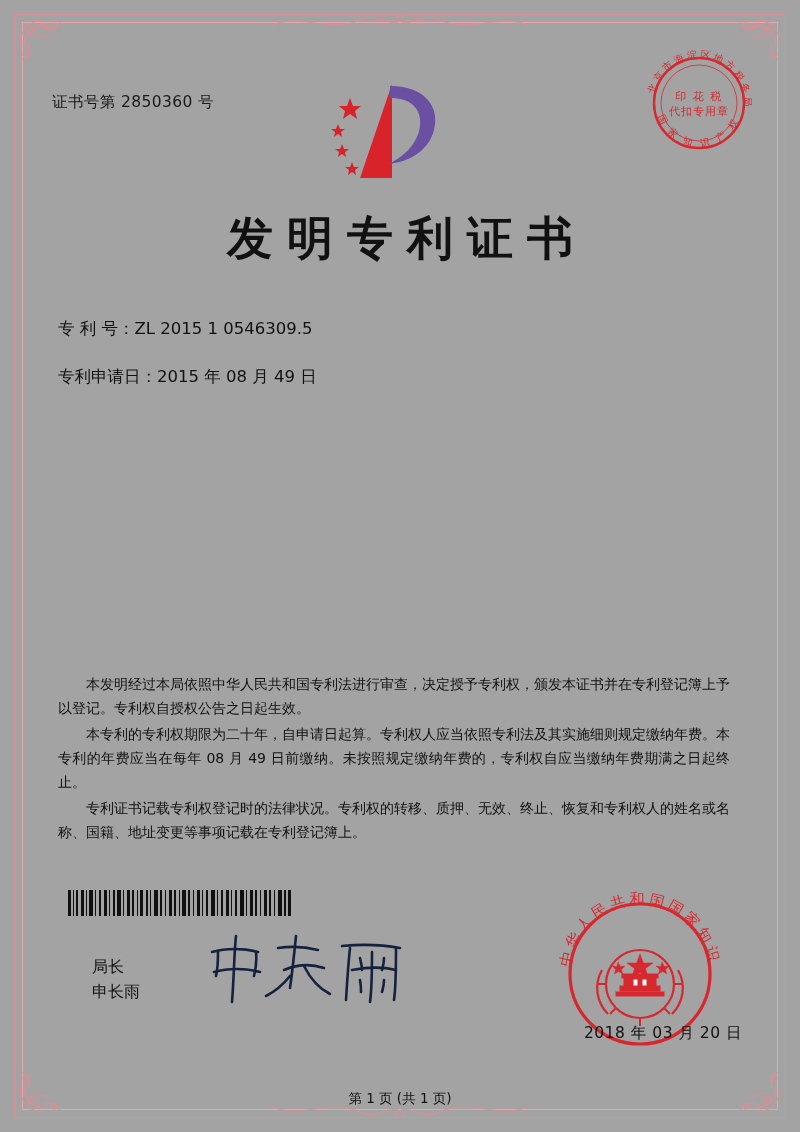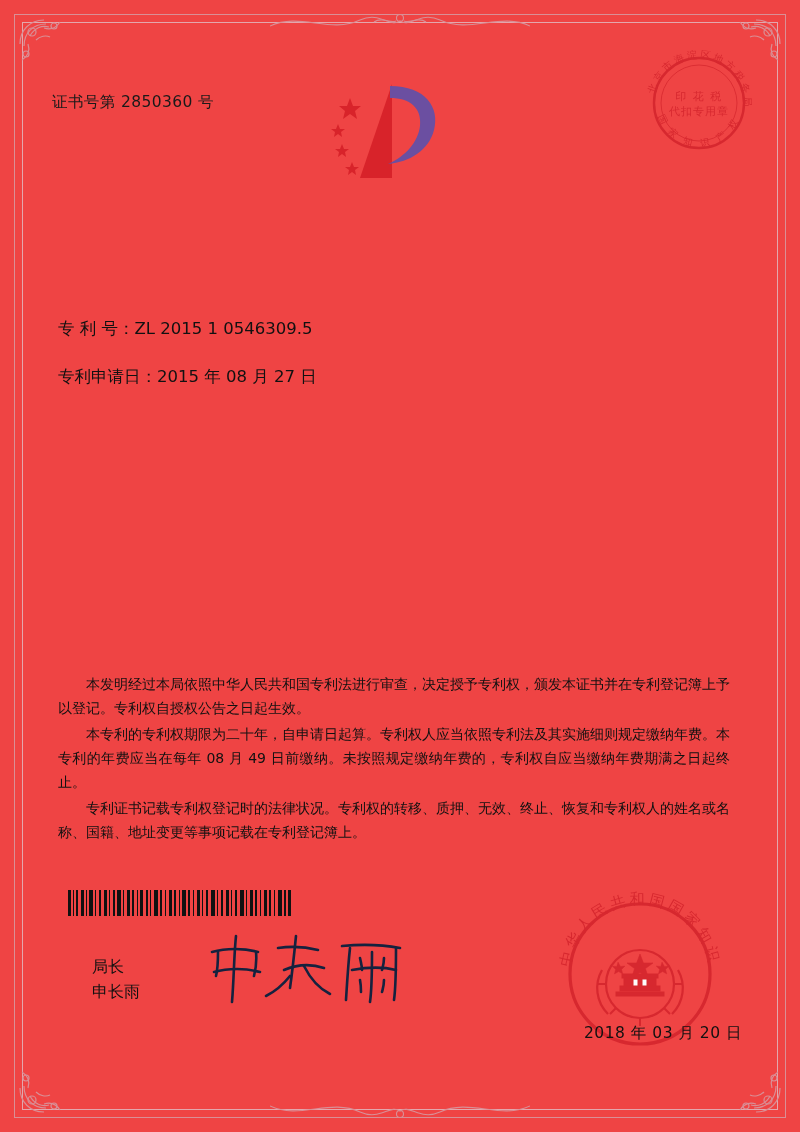--- a/index.html
+++ b/index.html
@@ -7,21 +7,21 @@
     padding: 0;
     background: #ffffff;
   }
   body {
     font-family: "DejaVu Sans", "Liberation Sans", sans-serif;
   }
   #page {
     position: relative;
     width: 800px;
     height: 1132px;
-    background: #ef4444;
+    background: #a3a3a3;
     overflow: hidden;
   }
 
   
   .border-outer {
     position: absolute;
     left: 14px; top: 14px;
     width: 772px; height: 1104px;
     border: 1px solid #d98f96;
     box-sizing: border-box;
@@ -290,27 +290,28 @@
         <textPath href="#arcTop" startOffset="6%">北京市海淀区地方税务局</textPath>
       </text>
       <text font-size="9.5" fill="#d7282f" letter-spacing="3" font-family="DejaVu Sans, sans-serif">
         <textPath href="#arcBot" startOffset="10%">国 家 知 识 产 权</textPath>
       </text>
       <text x="59" y="56" text-anchor="middle" font-size="11" fill="#d7282f" letter-spacing="1.5" font-family="DejaVu Sans, sans-serif">印 花 税</text>
       <text x="59" y="71" text-anchor="middle" font-size="11" fill="#d7282f" letter-spacing="1" font-family="DejaVu Sans, sans-serif">代扣专用章</text>
     </svg>
   </div>
 
+  <div class="doc-title">发明专利证书</div>
 
   <div class="fields">
     <div class="field-row">
       <span class="field-label">专      利      号</span><span>：</span><span class="field-value">ZL 2015 1 0546309.5</span>
     </div>
     <div class="field-row">
-      <span class="field-label">专利申请日</span><span>：</span><span class="field-value">2015 年 08 月 27 日</span>
+      <span class="field-label">专利申请日</span><span>：</span><span class="field-value">2015 年 08 月 49 日</span>
     </div>
   </div>
 
   <div class="paragraphs">
     <p class="para-gap">本发明经过本局依照中华人民共和国专利法进行审查，决定授予专利权，颁发本证书并在专利登记簿上予以登记。专利权自授权公告之日起生效。</p>
     <p class="para-gap">本专利的专利权期限为二十年，自申请日起算。专利权人应当依照专利法及其实施细则规定缴纳年费。本专利的年费应当在每年 08 月 49 日前缴纳。未按照规定缴纳年费的，专利权自应当缴纳年费期满之日起终止。</p>
     <p>专利证书记载专利权登记时的法律状况。专利权的转移、质押、无效、终止、恢复和专利权人的姓名或名称、国籍、地址变更等事项记载在专利登记簿上。</p>
   </div>
 
   <div class="barcode">
@@ -434,14 +435,15 @@
         </g>
 
         <path d="M-38 -14 C-46 0 -44 18 -32 30" fill="none" stroke-width="2.2"></path>
         <path d="M38 -14 C46 0 44 18 32 30" fill="none" stroke-width="2.2"></path>
       </g>
     </svg>
   </div>
 
   <div class="issue-date">2018 年 03 月 20 日</div>
 
+  <div class="page-footer">第 1 页 (共 1 页)</div>
 
 </div>
 
 </body></html>

